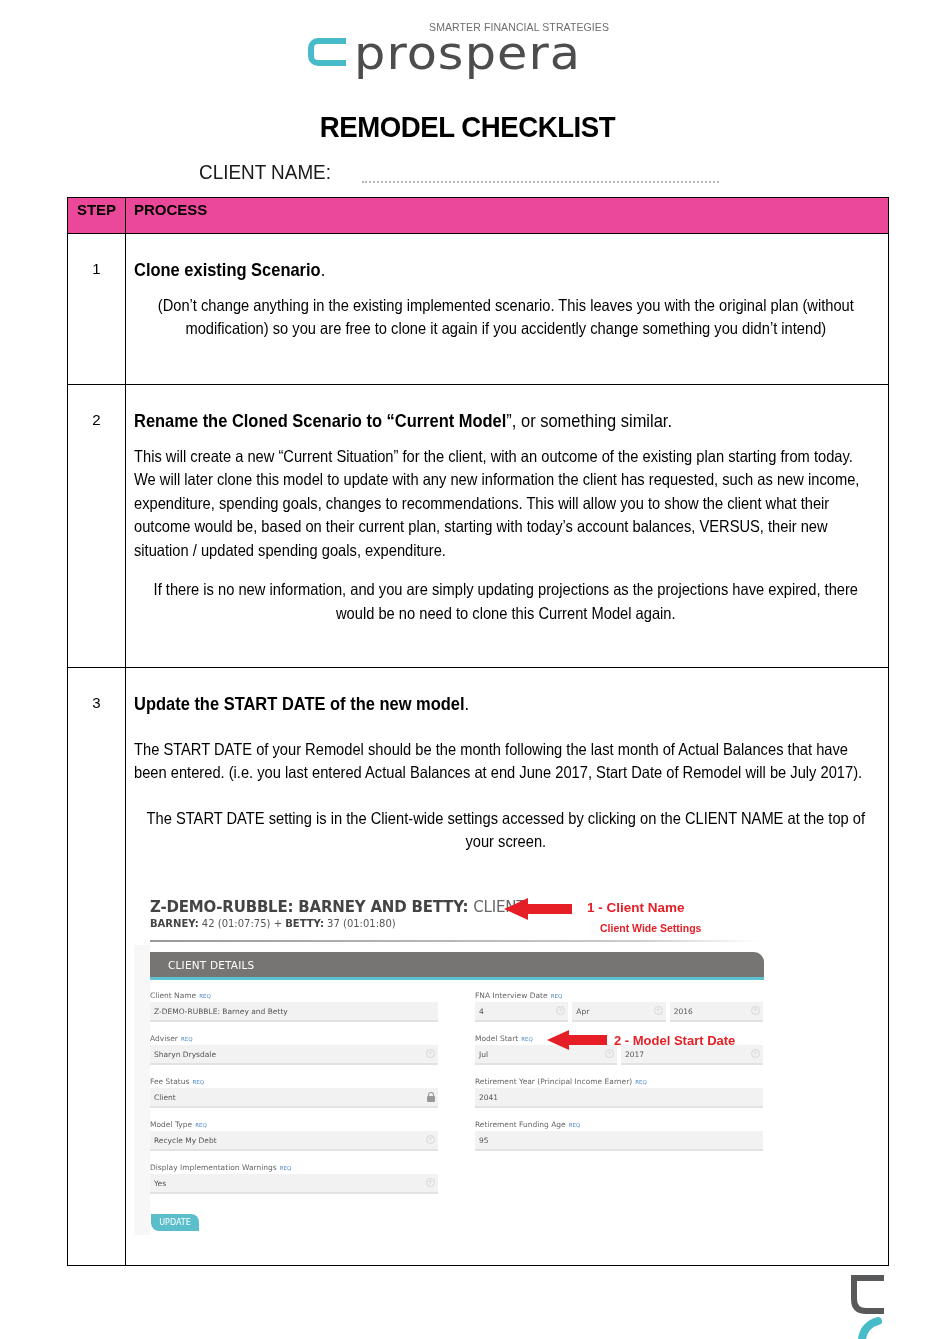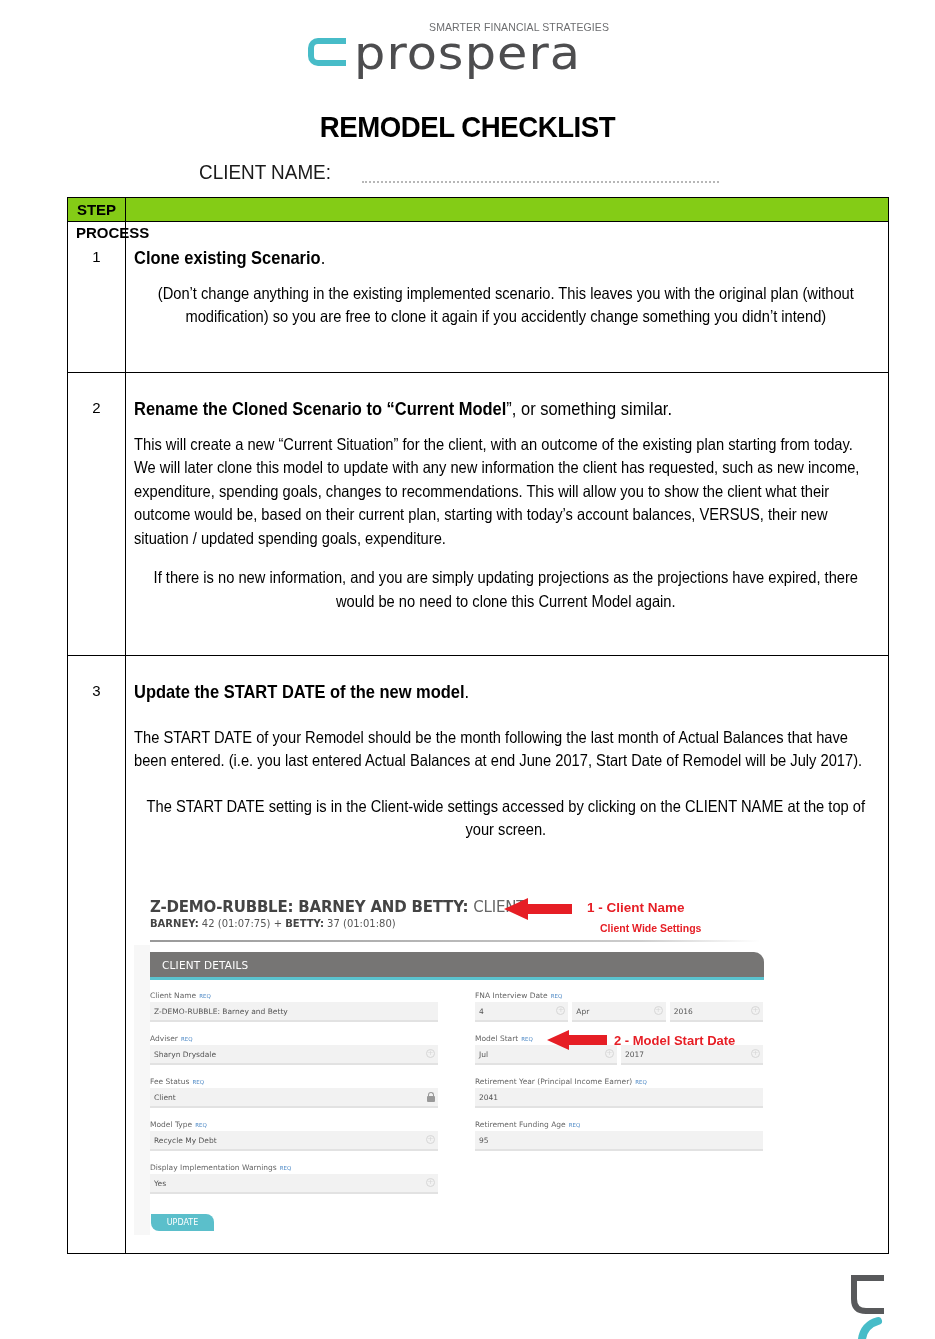--- a/index.html
+++ b/index.html
@@ -12,21 +12,21 @@
   .logo-word { position: absolute; left: 46px; top: 7px; font-family: "DejaVu Sans", sans-serif; font-size: 47px; font-weight: normal; color: #4d4d4f; letter-spacing: 1px; line-height: 52px; transform: scaleX(1.05); transform-origin: left; }
   .logo-mark { position: absolute; left: 0; top: 18px; width: 38px; height: 28px; border: 6px solid #47bcc8; border-right: none; border-radius: 10px 0 0 10px; }
 
   
   .title { position: absolute; top: 110px; left: 0; width: 935px; text-align: center; font-family: "Liberation Sans", sans-serif; font-weight: bold; font-size: 30px; letter-spacing: -0.5px; transform: scaleX(0.92); }
   .client-line { position: absolute; top: 160px; left: 199px; font-family: "Liberation Sans", sans-serif; font-size: 21px; color: #1a1a1a; transform: scaleX(0.9); transform-origin: left; }
   .client-dots { position: absolute; top: 181px; left: 362px; width: 357px; border-bottom: 2px dotted #b7b7b7; }
 
   
   .table { position: absolute; left: 67px; top: 197px; width: 822px; border: 1px solid #000; }
-  .thead { display: flex; height: 24px; background: #84cc16; border-bottom: 1px solid #000; font-family: "Liberation Sans", sans-serif; font-weight: bold; font-size: 15px; flex-direction: column; }
+  .thead { display: flex; height: 36px; background: #ec4899; border-bottom: 1px solid #000; font-family: "Liberation Sans", sans-serif; font-weight: bold; font-size: 15px; }
   .th-step { width: 58px; border-right: 1px solid #000; text-align: center; line-height: 23px; }
   .th-proc { flex: 1; padding-left: 8px; line-height: 23px; }
   .row { display: flex; border-bottom: 1px solid #000; }
   .row:last-child { border-bottom: none; }
   .cell-step { width: 58px; border-right: 1px solid #000; text-align: center; font-family: "Liberation Sans", sans-serif; font-size: 15px; padding-top: 26px; }
   .cell-proc { flex: 1; padding: 24px 8px 12px 8px; font-family: Liberation Sans, sans-serif; font-size: 16.5px; line-height: 23.5px; }
   .heading { font-size: 18.5px; margin-bottom: 12px; }
   .heading b { font-weight: bold; }
   .para { margin-bottom: 16px; }
   .para:last-child { margin-bottom: 0; text-align: center; }
@@ -37,40 +37,40 @@
   .txt { display: inline-block; transform: scaleX(0.89); transform-origin: left; width: 112%; }
 
   
   .shot { position: absolute; left: 134px; top: 890px; width: 640px; height: 345px; font-family: "DejaVu Sans", sans-serif; color: #555; }
   .shot-bg { position: absolute; left: 0; top: 55px; width: 16px; height: 290px; background: #f7f7f7; }
   .shot-title { position: absolute; left: 16px; top: 8px; font-size: 15px; font-weight: bold; color: #444; letter-spacing: -0.2px; }
   .shot-title .light { font-weight: normal; color: #666; }
   .shot-sub { position: absolute; left: 16px; top: 28px; font-size: 10px; color: #555; }
   .shot-sub b { color: #444; }
   .shot-rule { position: absolute; left: 16px; top: 50px; width: 610px; height: 2px; background: linear-gradient(to right, #999, #ccc 80%, #fff); }
-  .shot-panel-head { position: absolute; left: 16px; top: 62px; width: 614px; height: 28px; background: #767574; border-top-right-radius: 10px; border-bottom: 3px solid #5ac3cf; color: #fff; font-size: 10.5px; padding-left: 12px; line-height: 26px; letter-spacing: 0.2px; }
+  .shot-panel-head { position: absolute; left: 16px; top: 62px; width: 614px; height: 28px; background: #767574; border-top-right-radius: 10px; border-bottom: 3px solid #5ac3cf; color: #fff; font-size: 10.5px; padding-left: 18px; line-height: 26px; letter-spacing: 0.2px; }
   .arrow { position: absolute; }
   .annot { position: absolute; color: #e61e25; font-family: "Liberation Sans", sans-serif; font-weight: bold; }
   .a1 { left: 453px; top: 10px; font-size: 13.5px; }
   .a1s { left: 466px; top: 32px; font-size: 10.5px; text-align: center; }
   .a2 { left: 480px; top: 143px; font-size: 13px; }
 
   .fcol { position: absolute; width: 288px; }
   .fcol-l { left: 16px; top: 100px; }
   .fcol-r { left: 341px; top: 100px; }
   .field { height: 43px; position: relative; }
   .flabel { font-size: 7.5px; color: #666; height: 12px; line-height: 12px; }
   .req { color: #4a87c5; font-size: 5.5px; margin-left: 3px; }
   .frow { display: flex; gap: 4px; }
   .finput { position: relative; flex: 1; height: 20px; background: #f2f2f2; border-bottom: 2px solid #e2e2e2; font-size: 7.5px; color: #555; padding-left: 4px; line-height: 19px; }
   .ficon { position: absolute; right: 3px; top: 4px; width: 9px; height: 9px; border-radius: 50%; border: 1px solid #d6d6d6; color: #d6d6d6; font-size: 7px; line-height: 7px; text-align: center; }
   .lock { position: absolute; right: 3px; top: 4px; width: 8px; height: 10px; }
   .lock::before { content: ""; position: absolute; left: 1px; top: 0; width: 4px; height: 4px; border: 1.5px solid #999; border-bottom: none; border-radius: 3px 3px 0 0; }
   .lock::after { content: ""; position: absolute; left: 0; top: 4px; width: 8px; height: 6px; background: #999; border-radius: 1px; }
-  .update-btn { position: absolute; left: 17px; top: 324px; width: 63px; height: 17px; background: #5bbfcb; color: #fff; font-size: 8px; line-height: 17px; text-align: center; border-top-right-radius: 8px; border-bottom-left-radius: 8px; }
+  .update-btn { position: absolute; left: 17px; top: 324px; width: 48px; height: 17px; background: #5bbfcb; color: #fff; font-size: 8px; line-height: 17px; text-align: center; border-top-right-radius: 8px; border-bottom-left-radius: 8px; }
 
   
   .foot-mark { position: absolute; left: 846px; top: 1275px; width: 40px; height: 64px; }
 </style>
 </head>
 <body>
 
 <div class="logo">
   <div class="logo-tagline">SMARTER FINANCIAL STRATEGIES</div>
   <div class="logo-mark"></div>

